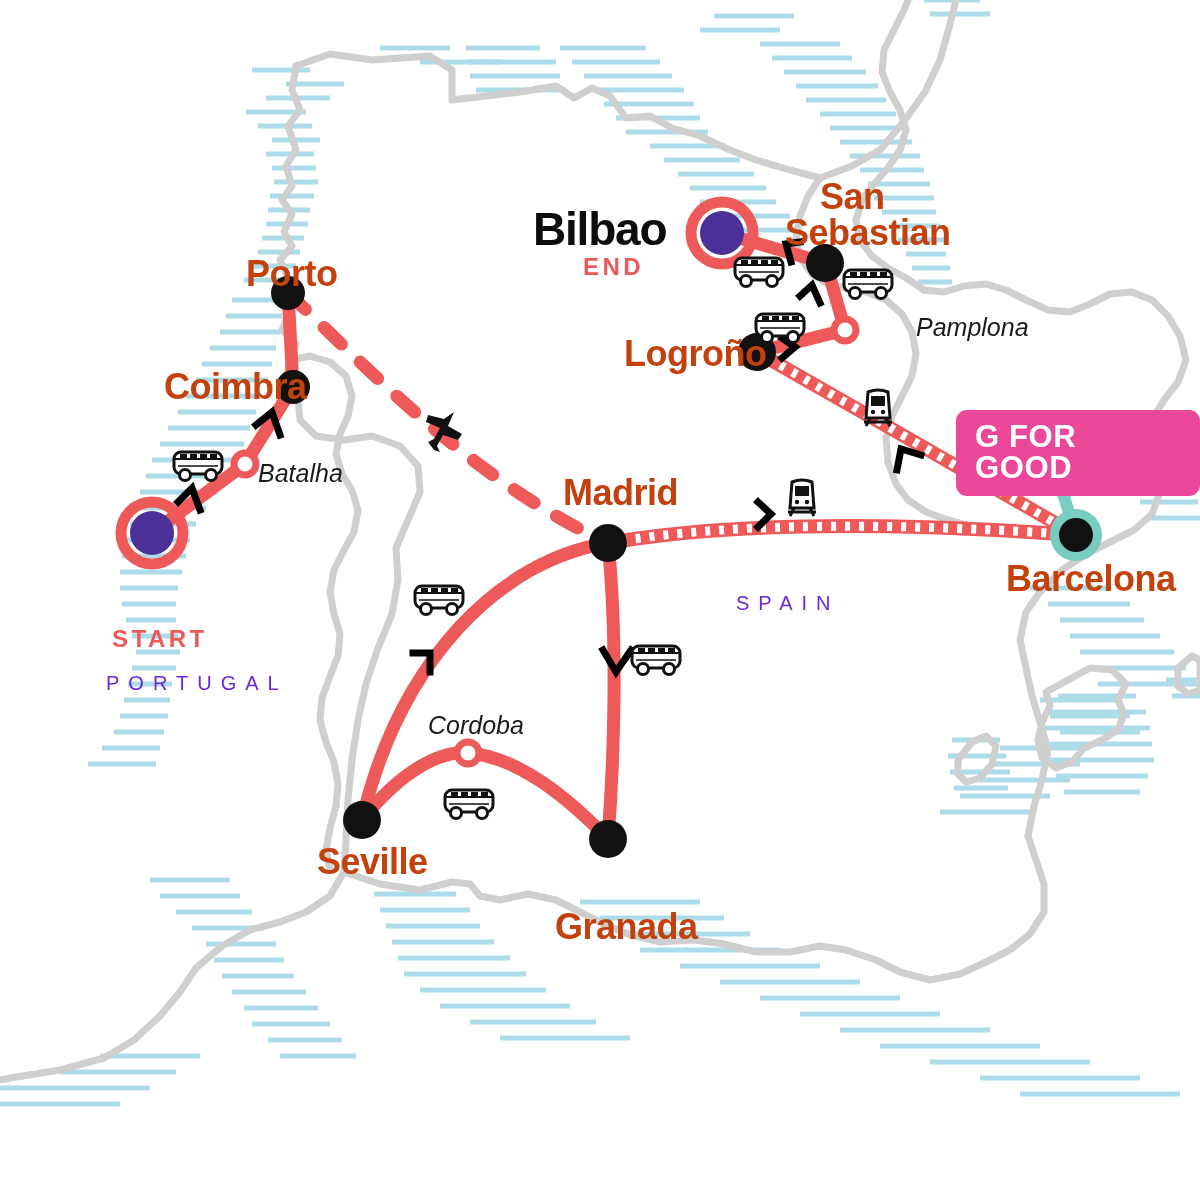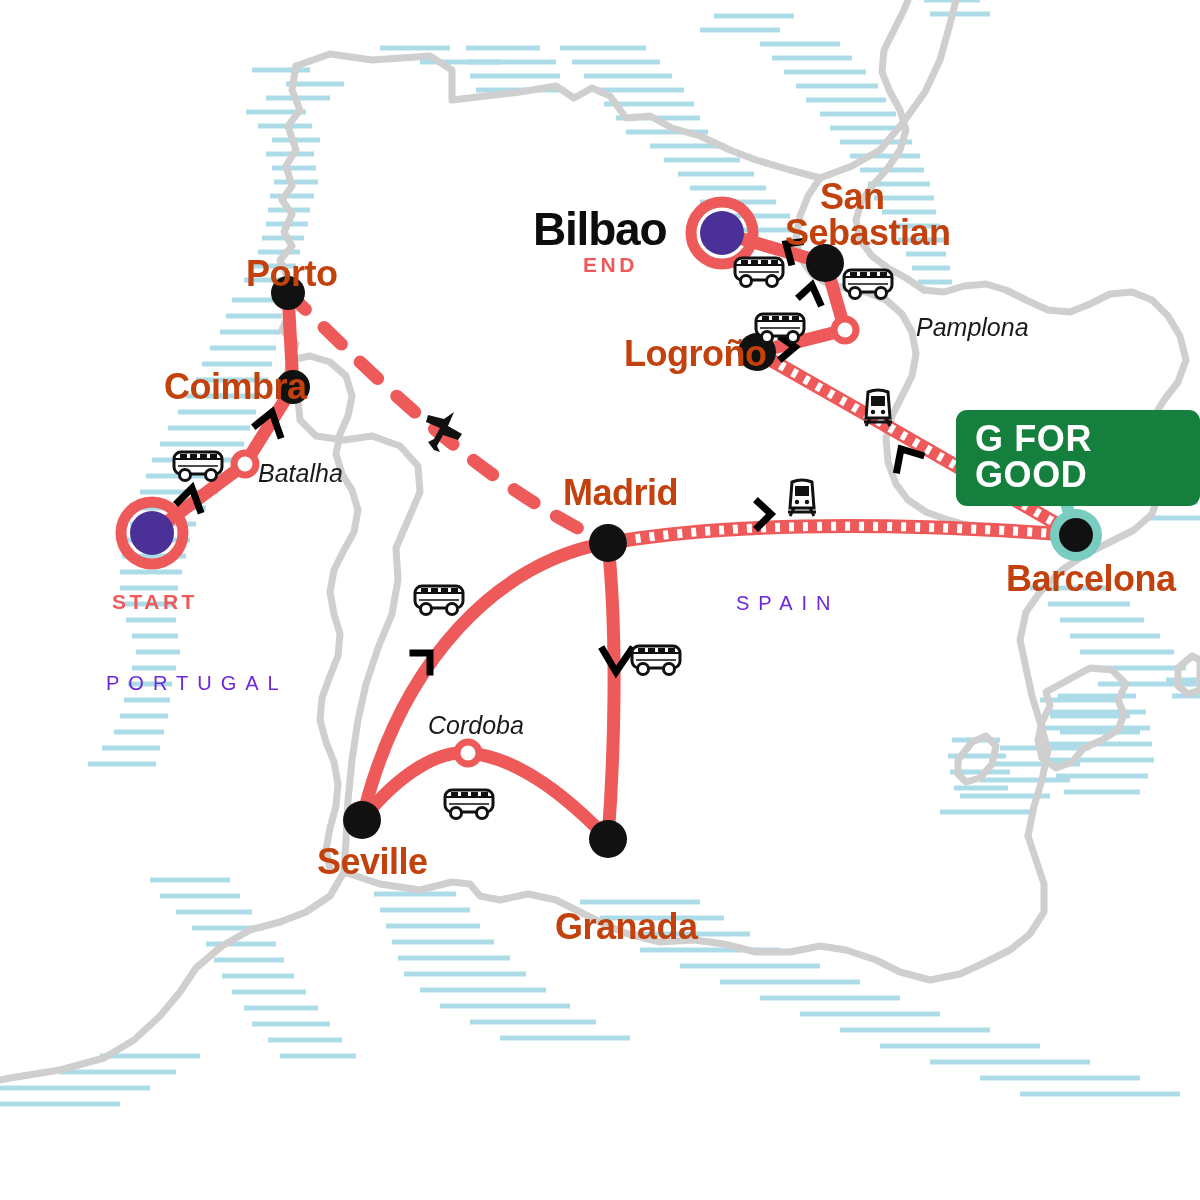--- a/index.html
+++ b/index.html
@@ -34,43 +34,43 @@
     letter-spacing: -0.5px;
   }
   .city-terminus {
     font-weight: 700;
     font-size: 46px;
     color: #0d0d0d;
     letter-spacing: -1.2px;
   }
   .terminus-sub {
     font-weight: 700;
-    font-size: 21px;
+    font-size: 24px;
     letter-spacing: 3.5px;
     color: #ee5a5a;
     text-align: center;
   }
   .city-minor {
     font-style: italic;
     font-weight: 400;
     font-size: 25px;
     color: #1a1a1a;
   }
   .country {
     font-size: 20px;
     letter-spacing: 9px;
     color: #6d28d9;
     font-weight: 400;
   }
   .badge {
     position: absolute;
-    background: #15803d;
+    background: #ec4899;
     border-radius: 11px;
     color: #ffffff;
-    font-size: 36px;
+    font-size: 31px;
     font-weight: 600;
     letter-spacing: 0.6px;
     padding: 11px 19px 13px 19px;
     line-height: 1;
   }
 </style>
 </head>
 <body>
 
 <div id="map-root">
@@ -426,21 +426,21 @@
       <use href="#train-glyph" x="786" y="478"></use>
     </g>
     <g>
       <use href="#plane-glyph" x="424" y="410"></use>
     </g>
   </svg>
 
   <div class="label country" style="left:78px; top:672px;margin-left:28px;">PORTUGAL</div>
   <div class="label country" style="left:736px; top:592px;">SPAIN</div>
 
-  <div class="label terminus-sub" style="left:112px; top:590px;">START</div>
+  <div class="label terminus-sub" style="left:112px; top:625px;">START</div>
 
   <div class="label city-terminus" style="left:533px; top:202px;">Bilbao</div>
   <div class="label terminus-sub" style="left:583px; top:253px;">END</div>
 
   <div class="label city-major" style="left:246px; top:253px;">Porto</div>
   <div class="label city-major" style="left:164px; top:366px;">Coimbra</div>
   <div class="label city-minor" style="left:258px; top:459px;">Batalha</div>
   <div class="label city-major" style="left:563px; top:472px;">Madrid</div>
   <div class="label city-major" style="left:317px; top:841px;">Seville</div>
   <div class="label city-major" style="left:555px; top:858px;margin-top:48px;">Granada</div>

